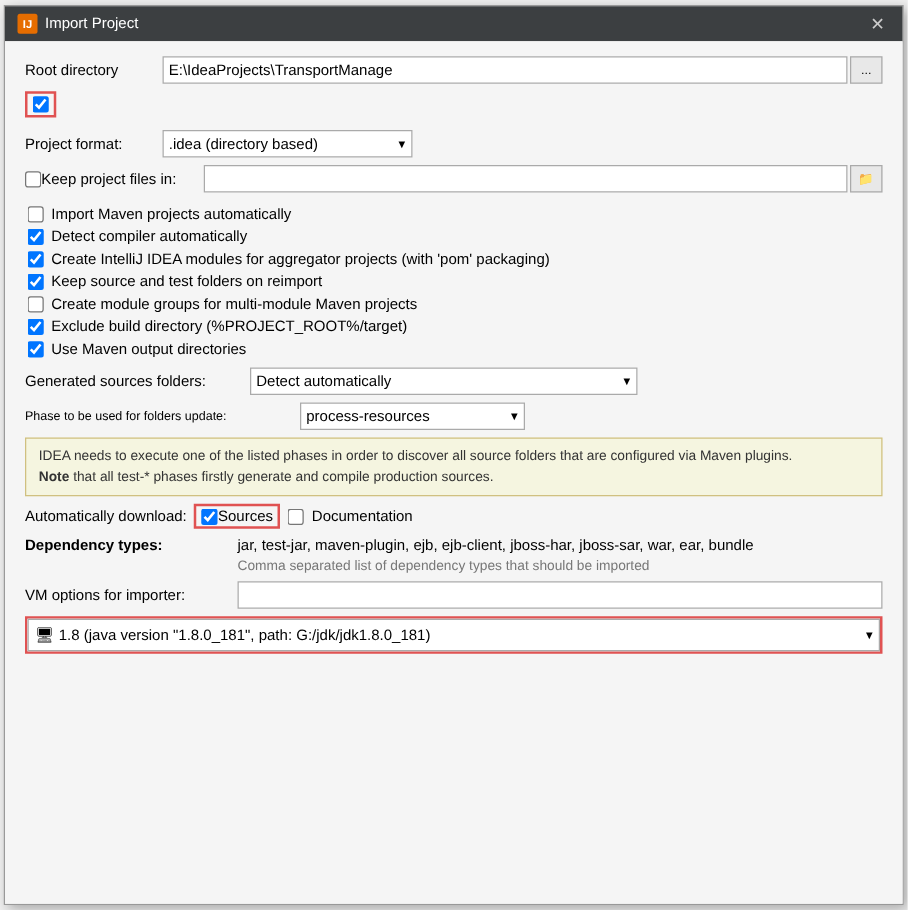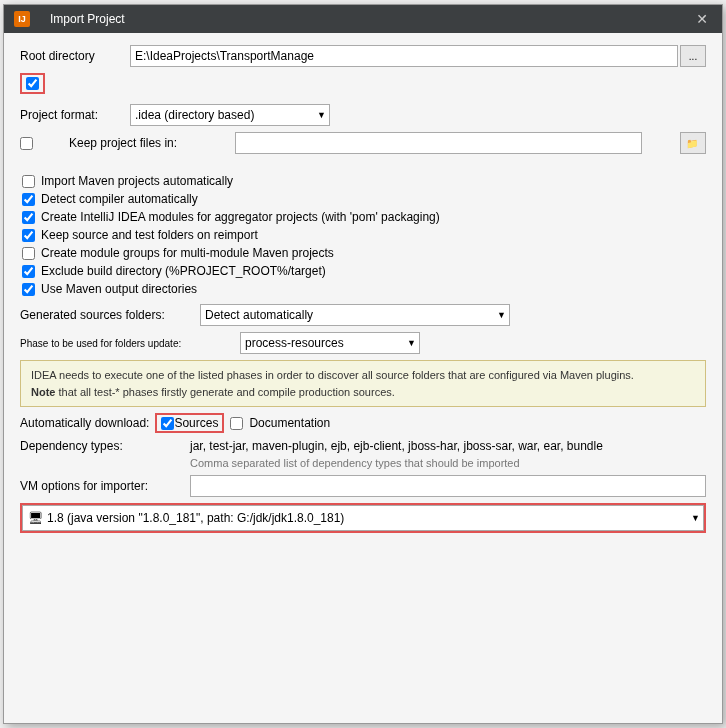--- a/index.html
+++ b/index.html
@@ -27,22 +27,21 @@
       color: #fff;
       padding: 6px 10px;
       display: flex;
       align-items: center;
       justify-content: space-between;
       font-size: 12px;
       font-weight: 500;
     }
     .title-bar-left {
       display: flex;
-      align-items: center;
-      gap: 20px;
+      gap: 6px;
     }
     .title-icon {
       width: 16px;
       height: 16px;
       background: #e66d00;
       border-radius: 2px;
       display: flex;
       align-items: center;
       justify-content: center;
       font-size: 9px;
@@ -252,21 +251,21 @@
     <div class="form-row">
       <span class="form-label">Project format:</span>
       <div class="select-wrapper">
         <select class="select-box select-wide">
           <option>.idea (directory based)</option>
         </select>
         <span class="select-arrow">▼</span>
       </div>
     </div>
 
-    <div class="form-row" style="margin-bottom:16px;gap:36px;">
+    <div class="form-row" style="margin-bottom:6px;">
       <input type="checkbox" id="keep_proj" style="">
       <label for="keep_proj" class="checkbox-label" style="min-width:130px;">Keep project files in:</label>
       <input class="text-input" type="text" style="flex: 1 1 0%;">
       <button class="browse-btn">📁</button>
     </div>
 
     <div class="section-spacer"></div>
 
     <div class="checkbox-row">
       <input type="checkbox" id="import_maven" style="">
@@ -329,21 +328,21 @@
       <span class="form-label">Automatically download:</span>
       <div class="sources-highlight">
         <input type="checkbox" id="sources_cb" checked="" style="">
         <label for="sources_cb" class="checkbox-label">Sources</label>
       </div>
       <input type="checkbox" id="docs_cb" style="">
       <label for="docs_cb" class="checkbox-label">Documentation</label>
     </div>
 
     <div class="dep-types-row">
-      <span class="form-label" style="min-width:170px;">Dependency types:</span>
+      <span class="form-label" style="min-width:170px;font-weight:bold;">Dependency types:</span>
       <span class="dep-types-value">jar, test-jar, maven-plugin, ejb, ejb-client, jboss-har, jboss-sar, war, ear, bundle</span>
     </div>
     <div class="dep-hint">Comma separated list of dependency types that should be imported</div>
 
     <div class="form-row">
       <span class="form-label" style="min-width:170px;">VM options for importer:</span>
       <input class="text-input" type="text" style="flex: 1 1 0%;">
     </div>
 
     <div class="form-row" style="margin-top:4px;">

